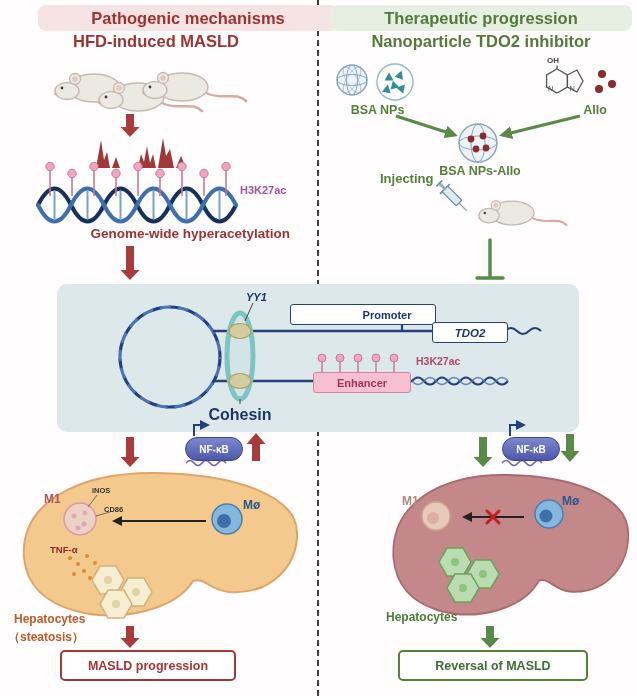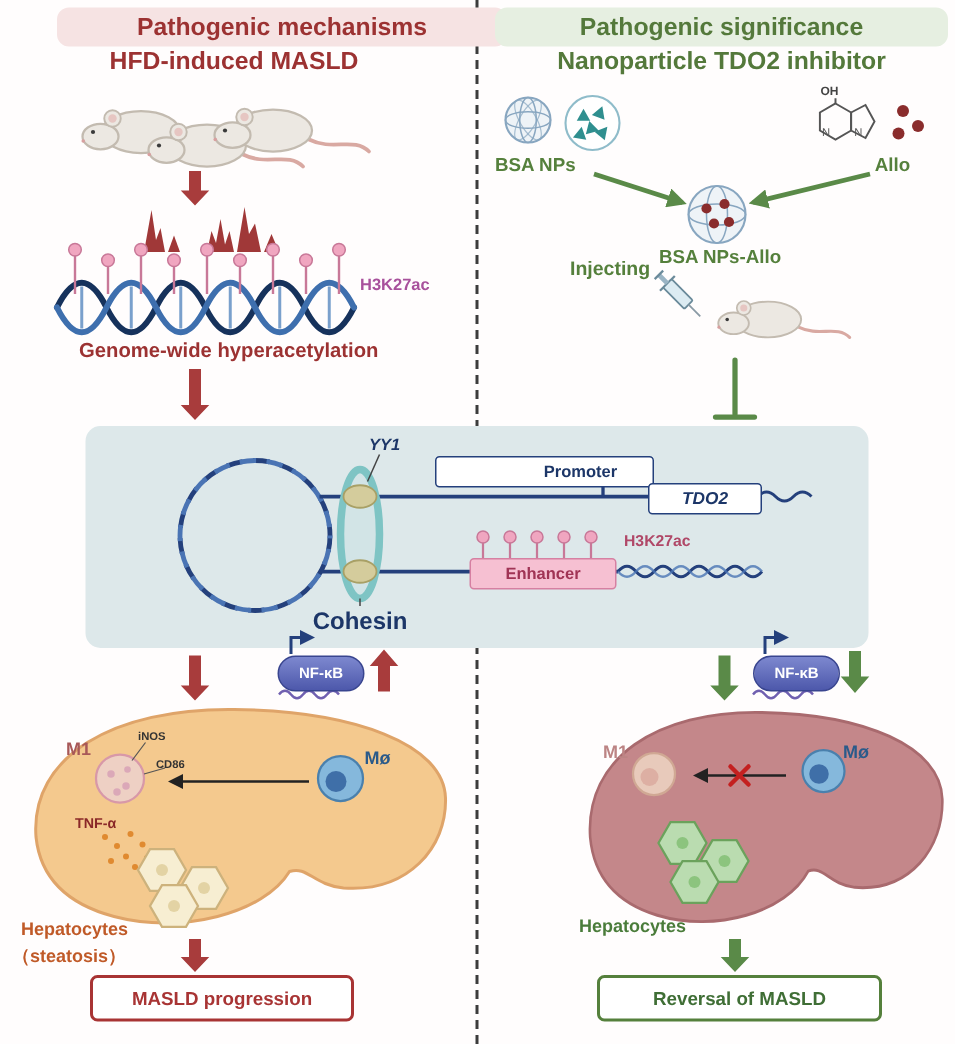--- a/index.html
+++ b/index.html
@@ -28,21 +28,21 @@
 </style>
 </head>
 <body>
 
 <div class="canvas">
 
   <div class="divider"></div>
 
   <div class="band" style="left:6px;top:5px;width:300px;background:#f6e3e3;color:#9c3232;margin-left:32px;">Pathogenic mechanisms</div>
   <div class="subtitle" style="left:6px;top:32px;width:300px;color:#9c3232;">HFD-induced MASLD</div>
-  <div class="band" style="left:330px;top:5px;width:302px;background:#e6efe1;color:#54793b;">Pathogenic significance</div>
+  <div class="band" style="left:330px;top:5px;width:302px;background:#e6efe1;color:#54793b;">Therapeutic progression</div>
   <div class="subtitle" style="left:330px;top:32px;width:302px;color:#54793b;">Nanoparticle TDO2 inhibitor</div>
 
   <div class="centerbox"></div>
 
   <svg class="gfx" width="637" height="696" viewBox="0 0 637 696">
     <defs>
       <marker id="mg" markerUnits="userSpaceOnUse" markerWidth="13" markerHeight="13" refX="10" refY="6.5" orient="auto">
           <path d="M0,0 L13,6.5 L0,13 Z" fill="#5a8a48"></path>
         </marker>
       <marker id="mn" markerUnits="userSpaceOnUse" markerWidth="10" markerHeight="10" refX="8" refY="5" orient="auto">
@@ -269,23 +269,23 @@
       <circle cx="455" cy="562" r="4" fill="#8cc47e"></circle>
         <circle cx="483" cy="574" r="4" fill="#8cc47e"></circle>
       <circle cx="463" cy="588" r="4" fill="#8cc47e"></circle>
     </g>
 
     <polygon fill="#a83c3c" points="126,626 134,626 134,638 139.5,638 130,648 120.5,638 126,638"></polygon>
     <polygon fill="#5a8a48" points="486,626 494,626 494,638 499.5,638 490,648 480.5,638 486,638"></polygon>
   </svg>
 
   <div class="lbl" style="left:240px;top:184px;color:#a8519c;font-size:11px;">H3K27ac</div>
-  <div class="lbl" style="left:15px;top:226px;width:275px;text-align:center;color:#9c3232;font-size:13.5px;">Genome-wide hyperacetylation</div>
-
-  <div class="lbl" style="left:330px;top:103px;width:95px;color:#55803c;font-size:12.5px;">BSA NPs</div>
+  <div class="lbl" style="left:15px;top:226px;width:275px;text-align:right;color:#9c3232;font-size:13.5px;">Genome-wide hyperacetylation</div>
+
+  <div class="lbl" style="left:330px;top:103px;width:95px;text-align:center;color:#55803c;font-size:12.5px;">BSA NPs</div>
   <div class="lbl" style="left:560px;top:103px;width:70px;text-align:center;color:#55803c;font-size:12.5px;">Allo</div>
   <div class="lbl" style="left:418px;top:164px;width:124px;text-align:center;color:#55803c;font-size:12.5px;">BSA NPs-Allo</div>
   <div class="lbl" style="left:380px;top:171px;color:#55803c;font-size:13px;">Injecting</div>
 
   <div class="lbl" style="left:246px;top:291px;color:#1c3668;font-size:11px;font-style:italic;">YY1</div>
   <div class="gene-box" style="left:290px;top:304px;width:96px;height:19px;padding-left:48px;">Promoter</div>
   <div class="gene-box" style="left:432px;top:322px;width:74px;height:19px;font-style:italic;font-size:11.5px;">TDO2</div>
   <div class="gene-box enh" style="left:313px;top:372px;width:96px;height:19px;">Enhancer</div>
   <div class="lbl" style="left:416px;top:355px;color:#b04868;font-size:10.5px;">H3K27ac</div>
   <div class="lbl" style="left:204px;top:406px;width:72px;text-align:center;color:#1c3668;font-size:16px;">Cohesin</div>

